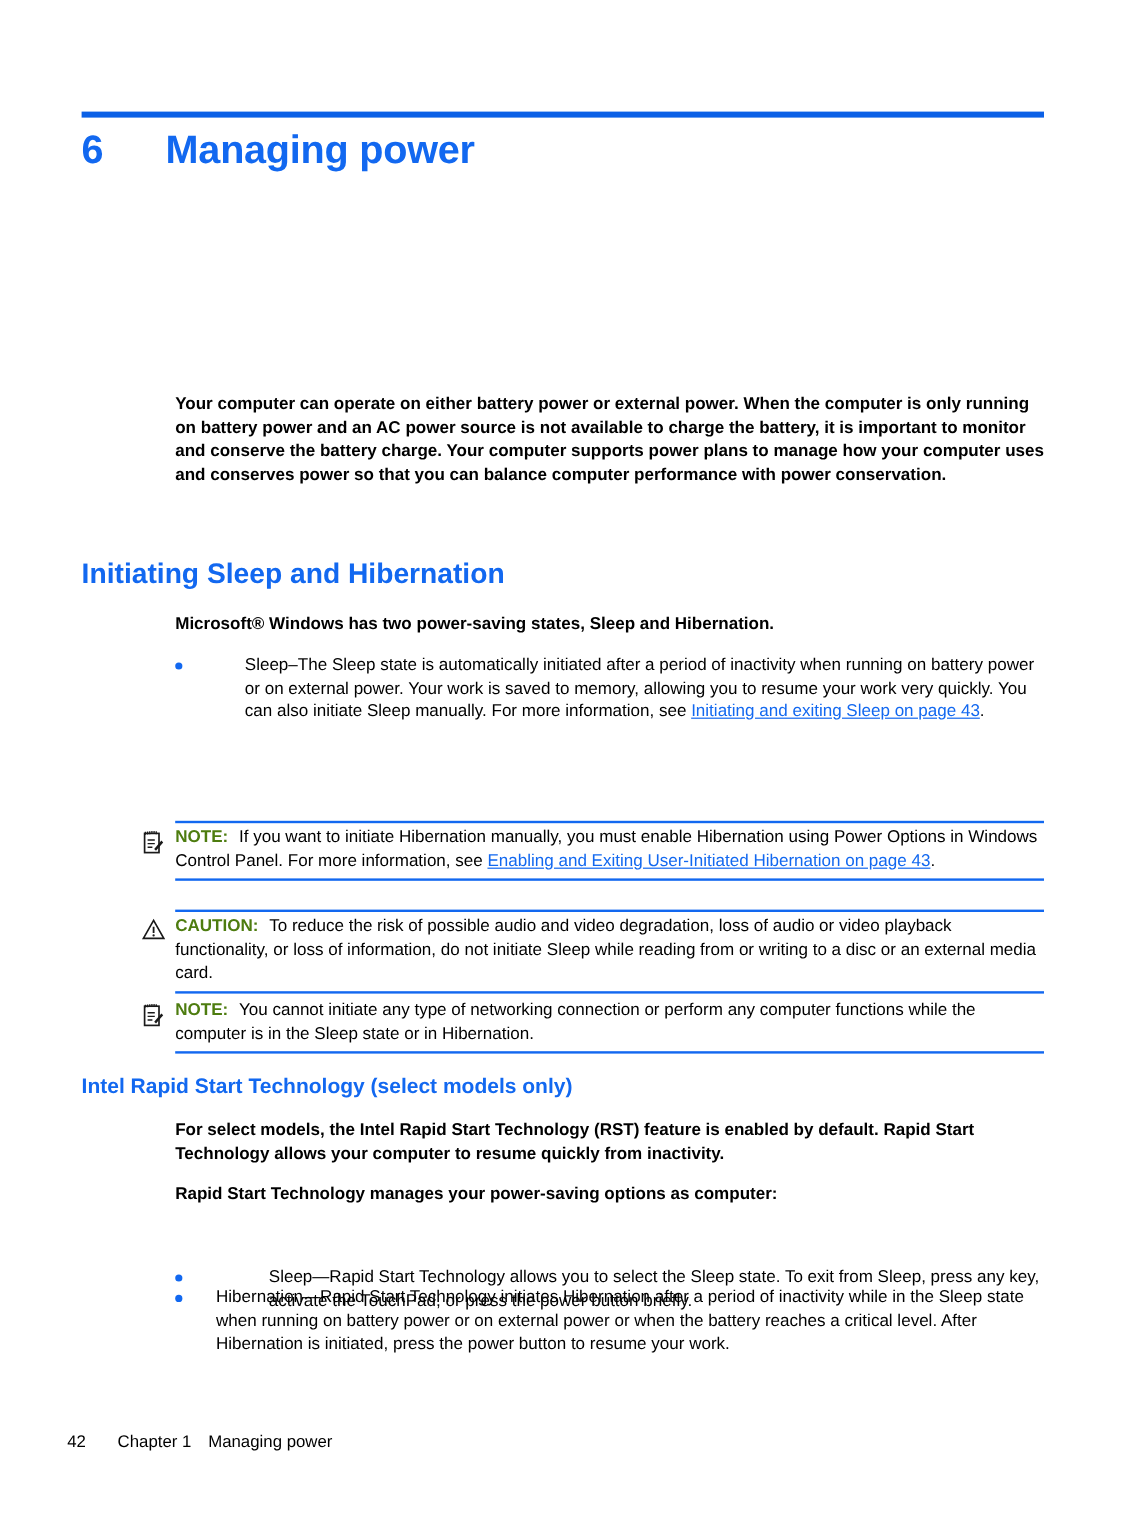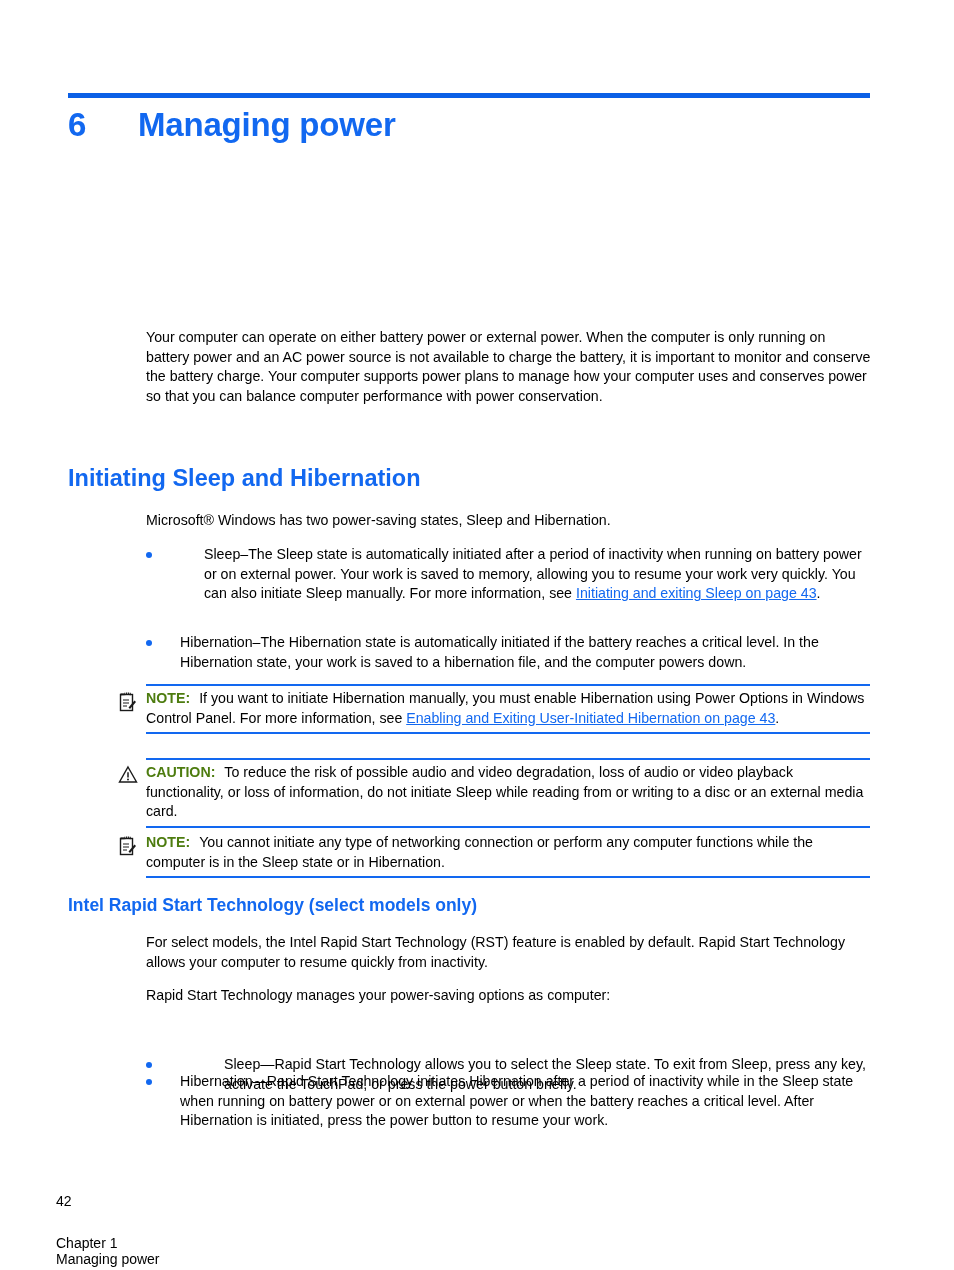--- a/index.html
+++ b/index.html
@@ -53,20 +53,21 @@
 
   
   .body-text {
     position: absolute;
     left: 146px;
     width: 726px;
     font-size: 14.2px;
     line-height: 19.6px;
     color: #000000;
     text-align: left;
+    font-weight: bold;
   }
 
   .h1 {
     position: absolute;
     left: 68px;
     width: 800px;
     color: #1268f0;
     font-size: 23.5px;
     font-weight: bold;
   }
@@ -148,21 +149,20 @@
 
   
   .footer {
     position: absolute;
     left: 56px;
     top: 1193px;
     font-size: 14px;
     color: #000000;
     display: flex;
     align-items: baseline;
-    flex-direction: column;
   }
   .footer-page {
     width: 42px;
     flex: 0 0 42px;
   }
   .footer-chapter {
     margin-right: 14px;
   }
 </style>
 </head>
@@ -179,24 +179,20 @@
   <div class="body-text" style="top:328px;">Your computer can operate on either battery power or external power. When the computer is only running on battery power and an AC power source is not available to charge the battery, it is important to monitor and conserve the battery charge. Your computer supports power plans to manage how your computer uses and conserves power so that you can balance computer performance with power conservation.</div>
 
   <div class="h1" style="top:465px;">Initiating Sleep and Hibernation</div>
   <div class="body-text" style="top:511px;">Microsoft® Windows has two power-saving states, Sleep and Hibernation.</div>
 
   <div class="bullet-row" style="top:545px;gap:24px;">
     <div class="bullet-dot"><span></span></div>
     <div class="bullet-text"><span>Sleep–The Sleep state is automatically initiated after a period of inactivity when running on battery power or on external power. Your work is saved to memory, allowing you to resume your work very quickly. You can also initiate Sleep manually. For more information, see </span><span class="doclink">Initiating and exiting Sleep on page 43</span><span>.</span></div>
   </div>
 
-  <div class="bullet-row" style="top:633px;">
-    <div class="bullet-dot"><span></span></div>
-    <div class="bullet-text">Hibernation–The Hibernation state is automatically initiated if the battery reaches a critical level. In the Hibernation state, your work is saved to a hibernation file, and the computer powers down.</div>
-  </div>
 
   <div class="admon" style="top:684px; width:752px;">
     <div class="rule"></div>
     <div class="admon-body">
       <div class="admon-icon">
         <svg width="19" height="22" viewBox="0 0 19 22" aria-hidden="true">
           <rect x="2.5" y="3.5" width="12" height="16" fill="#ffffff" stroke="#1a1a1a" stroke-width="1.4"></rect>
           <path d="M3.2 2.2 L3.2 4.6 M5.0 2.0 L5.0 4.4 M6.8 1.8 L6.8 4.2 M8.6 1.6 L8.6 4.0 M10.4 1.6 L10.4 4.0 M12.2 1.8 L12.2 4.2" stroke="#1a1a1a" stroke-width="1.1"></path>
           <path d="M5 9 H11 M5 12 H11 M5 15 H9" stroke="#1a1a1a" stroke-width="1.2"></path>
           <path d="M10.5 16.5 L16.5 9.5 L18 11 L12 18 Z" fill="#1a1a1a"></path>

